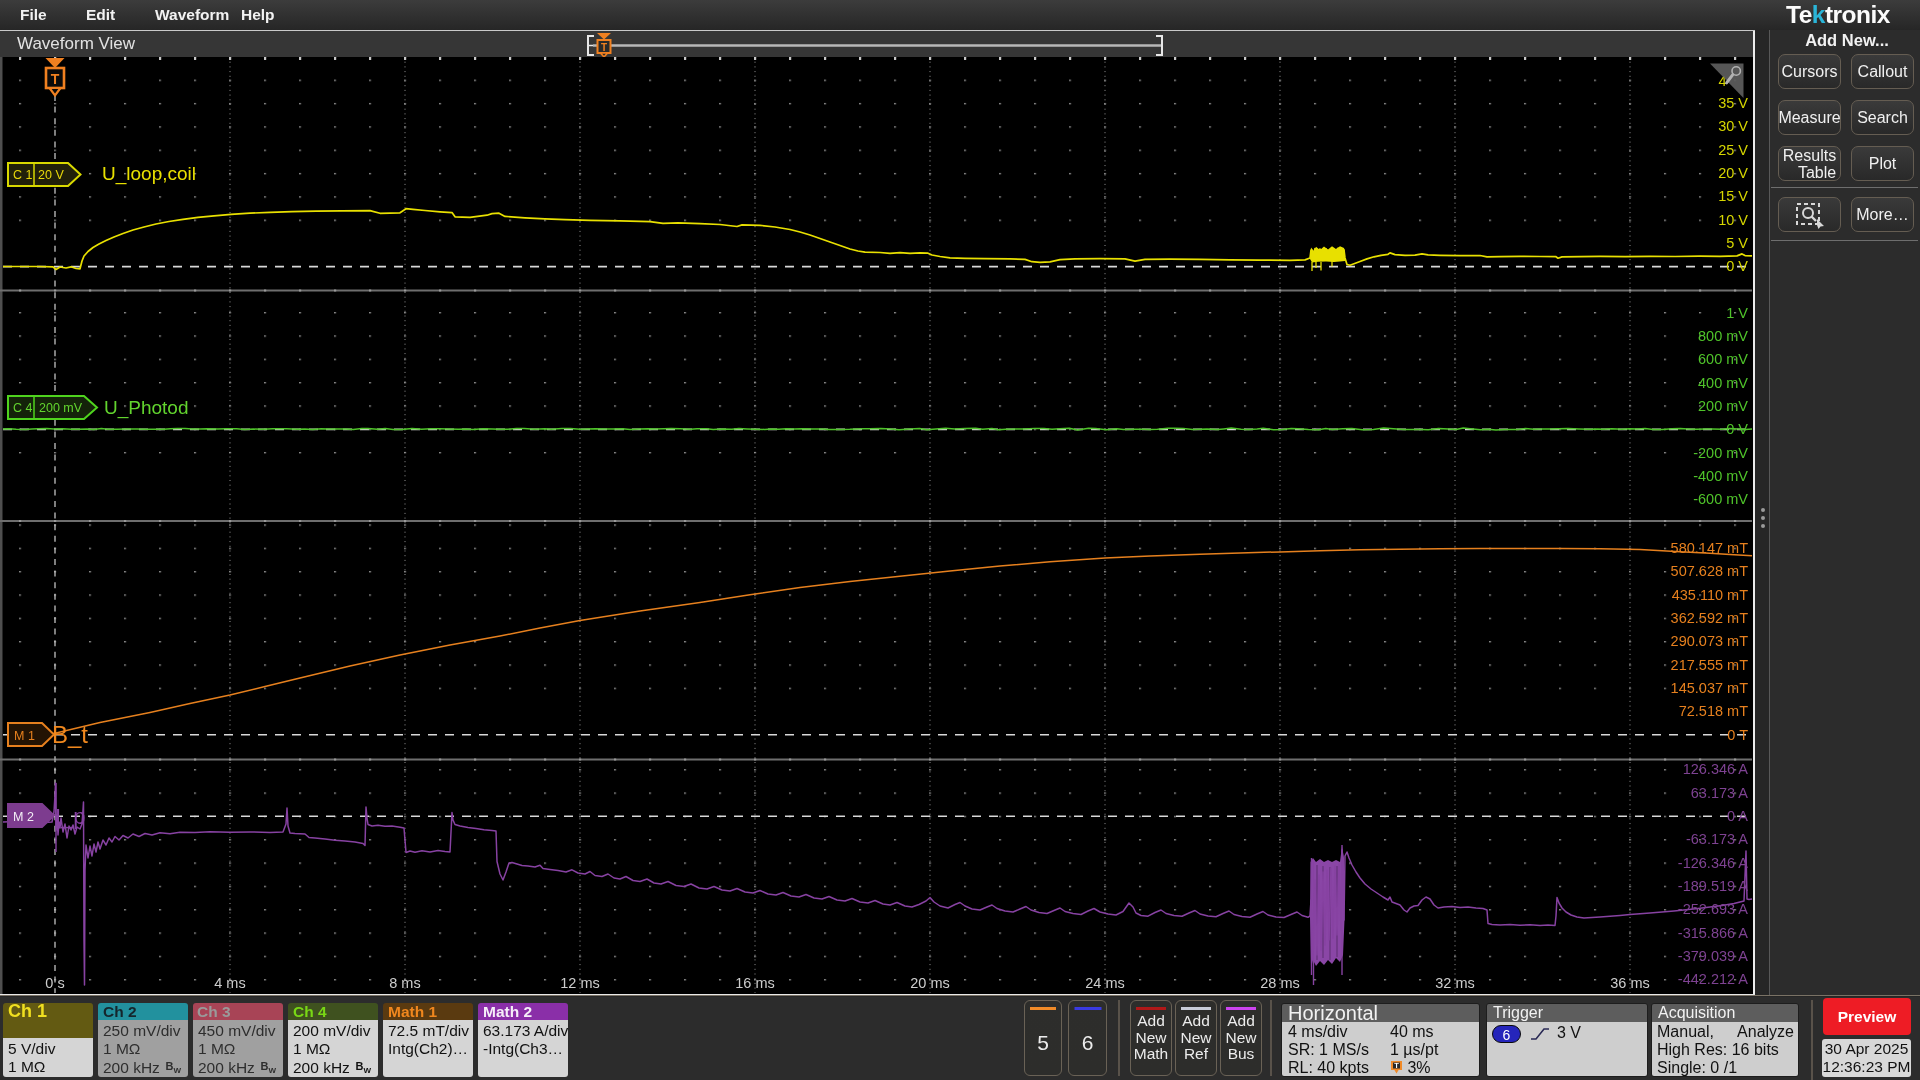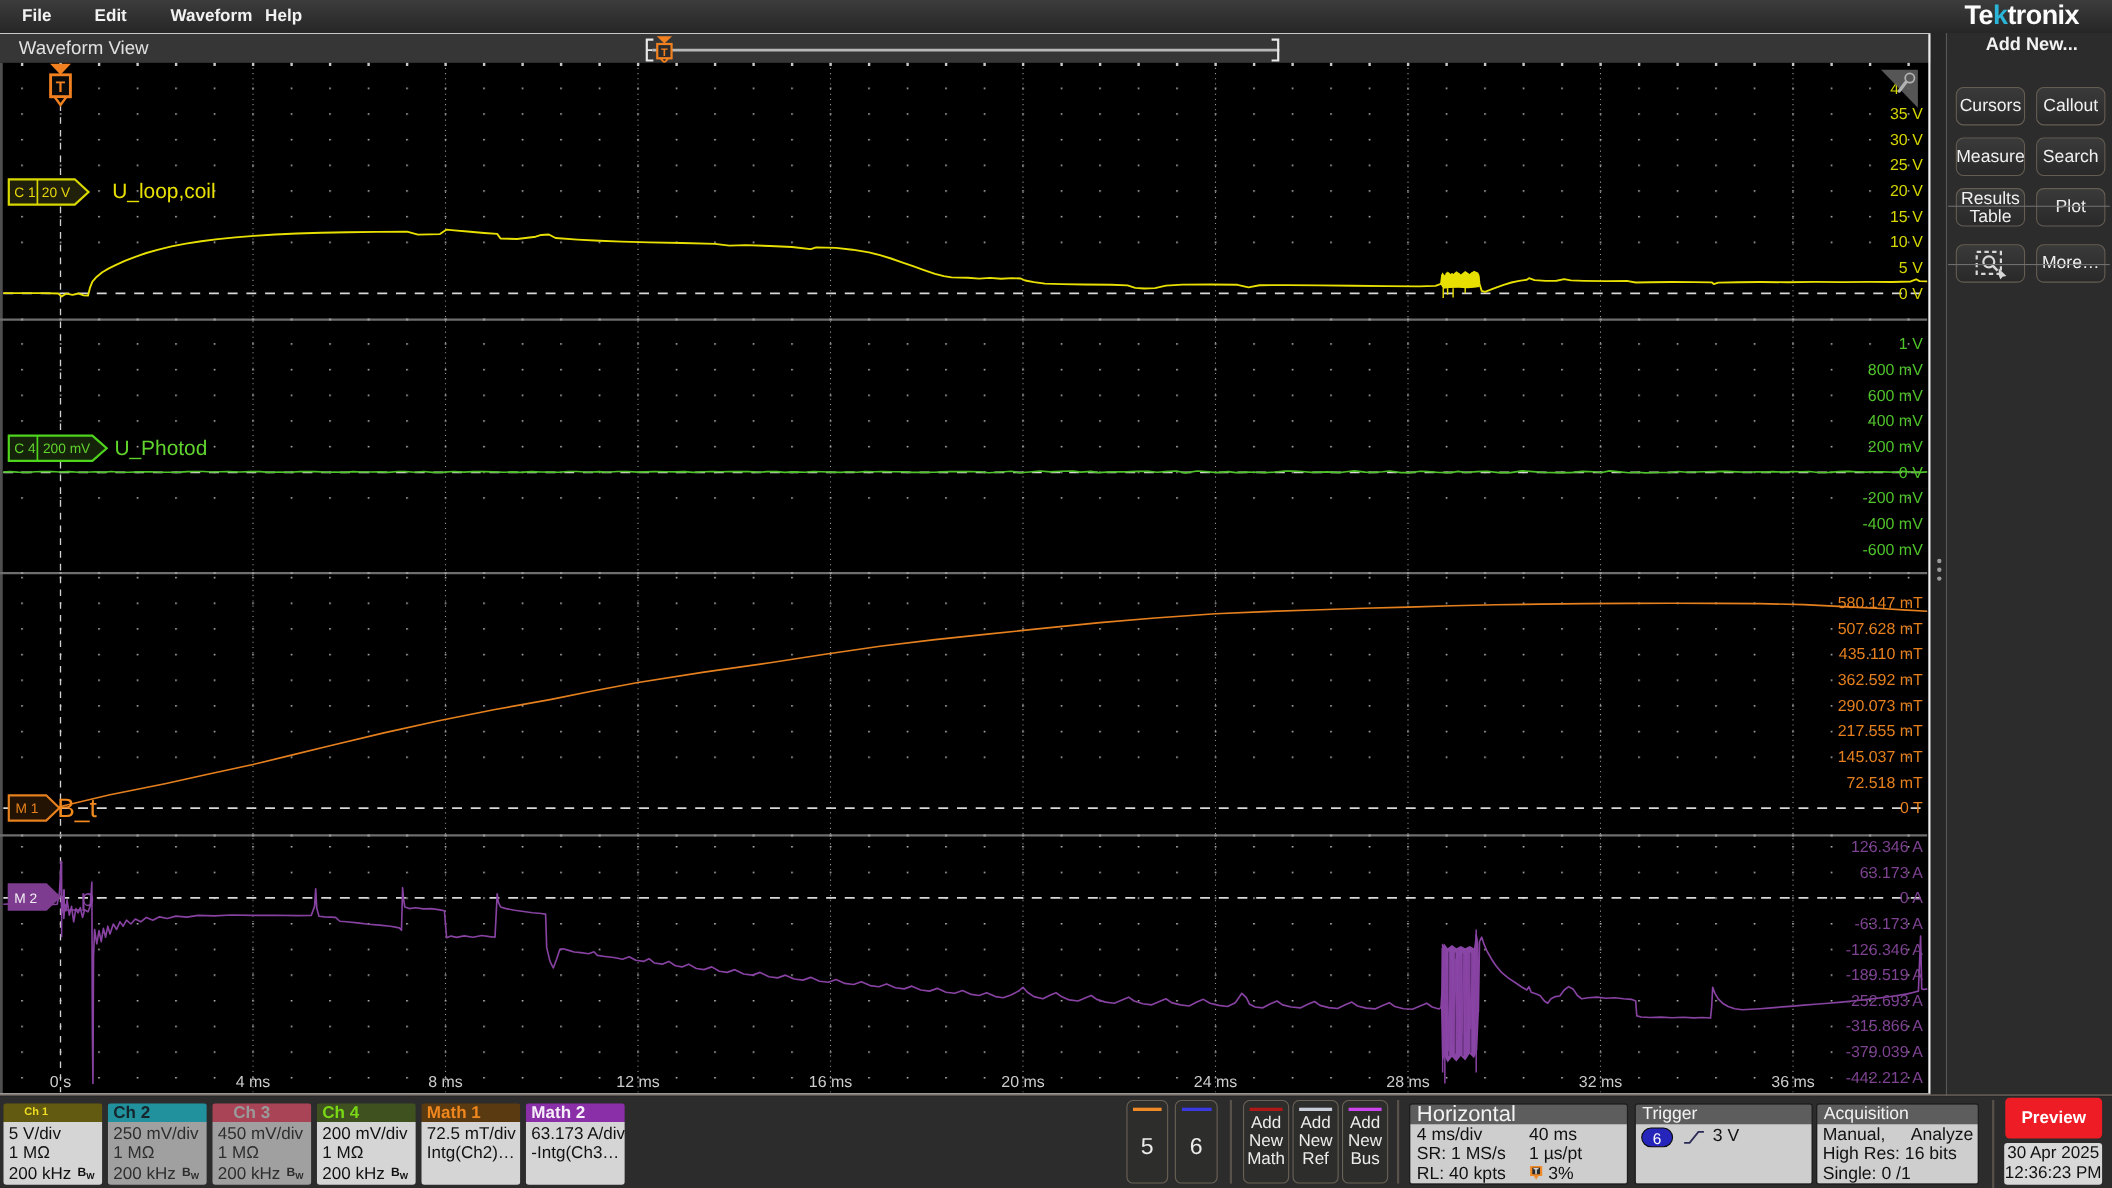--- a/index.html
+++ b/index.html
@@ -1,16 +1,16 @@
 <!DOCTYPE html>
 <html><head><meta charset="utf-8">
 <style>
 * { margin:0; padding:0; }
 body { width:1920px; height:1080px; background:#262626; font-family:"Liberation Sans", sans-serif; overflow:hidden; position:relative; }
-.rbtn { position:absolute; background:linear-gradient(#3a3a3a,#292929); border:1px solid #655d52; border-radius:7px; color:#f0f0f0; display:flex; align-items:center; justify-content:center; text-align:center;margin-top:25px; }
+.rbtn { position:absolute; background:linear-gradient(#3a3a3a,#292929); border:1px solid #655d52; border-radius:7px; color:#f0f0f0; display:flex; align-items:center; justify-content:center; text-align:right; }
 </style></head>
 <body>
 <div style="position:absolute;left:0;top:0;width:1920px;height:30px;background:linear-gradient(#3c3c3c,#262626);color:#f2f2f2;font-size:15.5px">
 <span style="position:absolute;left:20px;top:6px;font-weight:bold">File</span>
 <span style="position:absolute;left:86px;top:6px;font-weight:bold">Edit</span>
 <span style="position:absolute;left:155px;top:6px;font-weight:bold">Waveform</span>
 <span style="position:absolute;left:241px;top:6px;font-weight:bold">Help</span>
 <span style="position:absolute;left:1786px;top:1px;font-size:24.5px;font-weight:bold;color:#fbfbfb;letter-spacing:-0.5px">Te<span style="color:#2ab5d8">k</span>tronix</span>
 </div>
 <div style="position:absolute;left:0;top:30px;width:1755px;height:1px;background:#c9c9c9"></div>
@@ -182,37 +182,37 @@
       <polygon points="24,18 31,25 27.5,25.5 25.5,28 24,24" fill="#d8d8d8"></polygon>
     </svg>
   </div>
 <div class="rbtn" style="left:1851px;top:197px;width:61px;height:33px;font-size:16px">More…</div>
 <div style="position:absolute;left:1771px;top:240px;width:147px;height:1px;background:#6e6e6e"></div>
 <div style="position:absolute;left:1761px;top:508px;width:4px;height:4px;border-radius:50%;background:#9a9a9a;box-shadow:0 8px 0 #9a9a9a,0 16px 0 #9a9a9a"></div>
 
 <div style="position:absolute;left:0;top:995px;width:1920px;height:1px;background:#7a7265"></div>
 <div style="position:absolute;left:0;top:997px;width:1920px;height:83px;background:#2c2c2c"></div>
 <div style="position:absolute;left:3px;top:1003px;width:90px;height:74px;border-radius:3px;overflow:hidden">
-<div style="height:17px;line-height:17px;background:#635a12;color:#f0df20;font-weight:bold;font-size:10px;padding-left:19px">Ch 1</div>
+<div style="height:35px;line-height:17px;background:#635a12;color:#f0df20;font-weight:bold;font-size:18px;padding-left:5px">Ch 1</div>
 <div style="height:57px;background:#d5d5d5;color:#111;font-size:15.5px;padding:1.5px 0 0 5px">
       <div style="position:relative;height:18.5px;line-height:18.5px;white-space:nowrap">5 V/div</div>
       <div style="position:relative;height:18.5px;line-height:18.5px;white-space:nowrap">1 MΩ</div>
       <div style="position:relative;height:18.5px;line-height:18.5px;white-space:nowrap">200 kHz<span style="position:absolute;right:7px;top:-2px;font-size:11px;font-weight:bold">B<span style="font-size:8px;vertical-align:-3px">W</span></span></div>
     </div>
   </div>
 <div style="position:absolute;left:98px;top:1003px;width:90px;height:74px;border-radius:3px;overflow:hidden">
 <div style="height:17px;line-height:17px;background:#22919e;color:#15262c;font-weight:bold;font-size:15.5px;padding-left:5px">Ch 2</div>
 <div style="height:57px;background:#a0a0a0;color:#2e2e2e;font-size:15.5px;padding:1.5px 0 0 5px">
       <div style="position:relative;height:18.5px;line-height:18.5px;white-space:nowrap">250 mV/div</div>
       <div style="position:relative;height:18.5px;line-height:18.5px;white-space:nowrap">1 MΩ</div>
       <div style="position:relative;height:18.5px;line-height:18.5px;white-space:nowrap">200 kHz<span style="position:absolute;right:7px;top:-2px;font-size:11px;font-weight:bold">B<span style="font-size:8px;vertical-align:-3px">W</span></span></div>
     </div>
   </div>
 <div style="position:absolute;left:193px;top:1003px;width:90px;height:74px;border-radius:3px;overflow:hidden">
-<div style="height:17px;line-height:17px;background:#a84456;color:#9a9a9a;font-weight:bold;font-size:15.5px;padding-left:19px">Ch 3</div>
+<div style="height:17px;line-height:17px;background:#a84456;color:#9a9a9a;font-weight:bold;font-size:15.5px;padding-left:4px">Ch 3</div>
 <div style="height:57px;background:#a0a0a0;color:#2e2e2e;font-size:15.5px;padding:1.5px 0 0 5px">
       <div style="position:relative;height:18.5px;line-height:18.5px;white-space:nowrap">450 mV/div</div>
       <div style="position:relative;height:18.5px;line-height:18.5px;white-space:nowrap">1 MΩ</div>
       <div style="position:relative;height:18.5px;line-height:18.5px;white-space:nowrap">200 kHz<span style="position:absolute;right:7px;top:-2px;font-size:11px;font-weight:bold">B<span style="font-size:8px;vertical-align:-3px">W</span></span></div>
     </div>
   </div>
 <div style="position:absolute;left:288px;top:1003px;width:90px;height:74px;border-radius:3px;overflow:hidden">
 <div style="height:17px;line-height:17px;background:#3f511f;color:#79d815;font-weight:bold;font-size:15.5px;padding-left:5px">Ch 4</div>
 <div style="height:57px;background:#d5d5d5;color:#111;font-size:15.5px;padding:1.5px 0 0 5px">
       <div style="position:relative;height:18.5px;line-height:18.5px;white-space:nowrap">200 mV/div</div>

